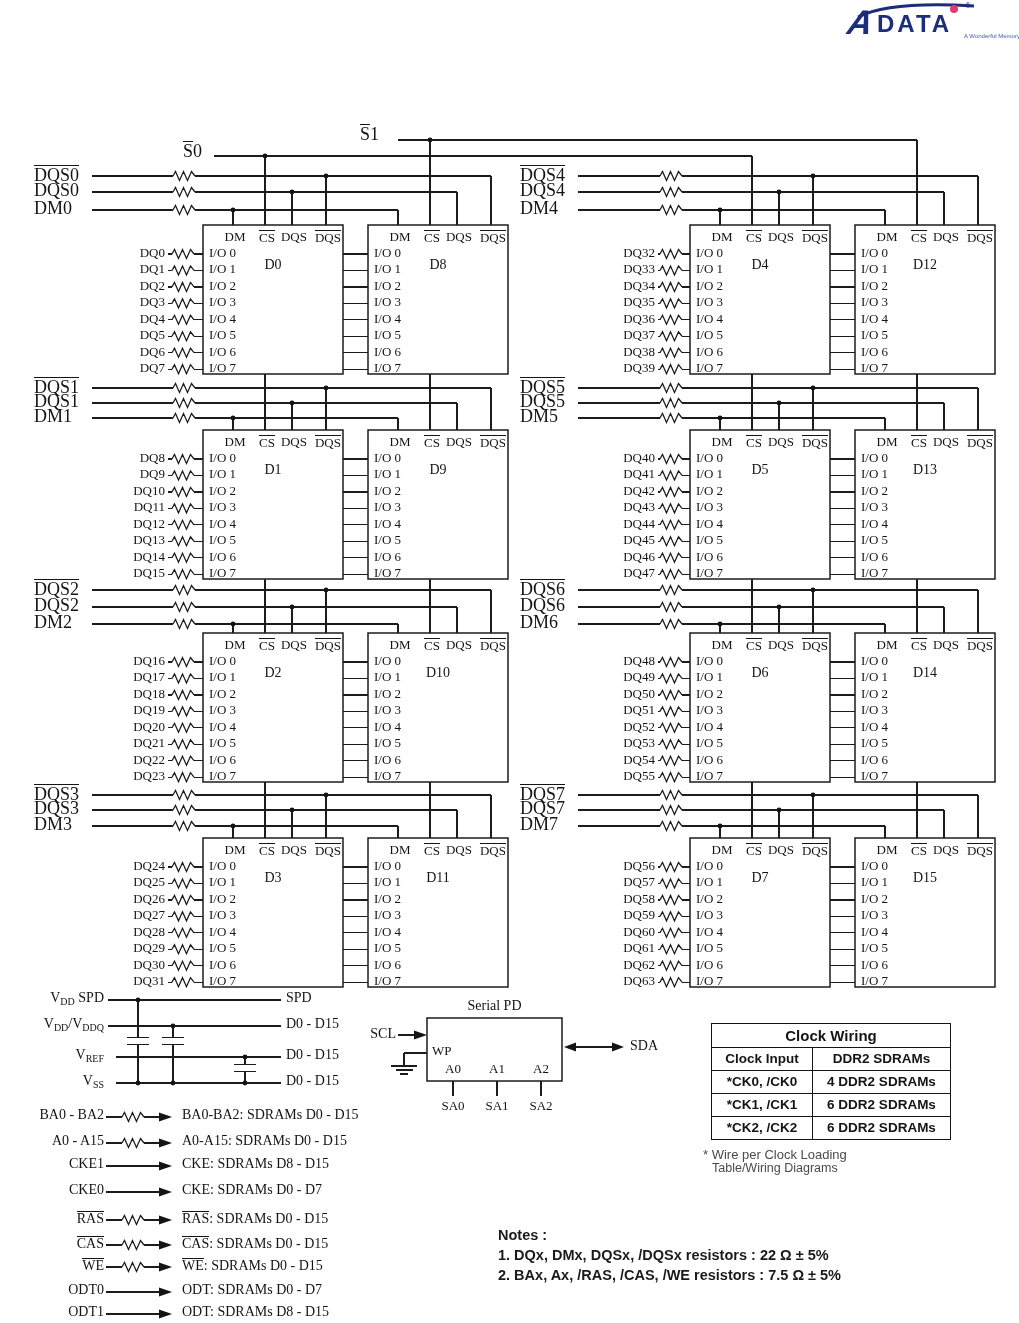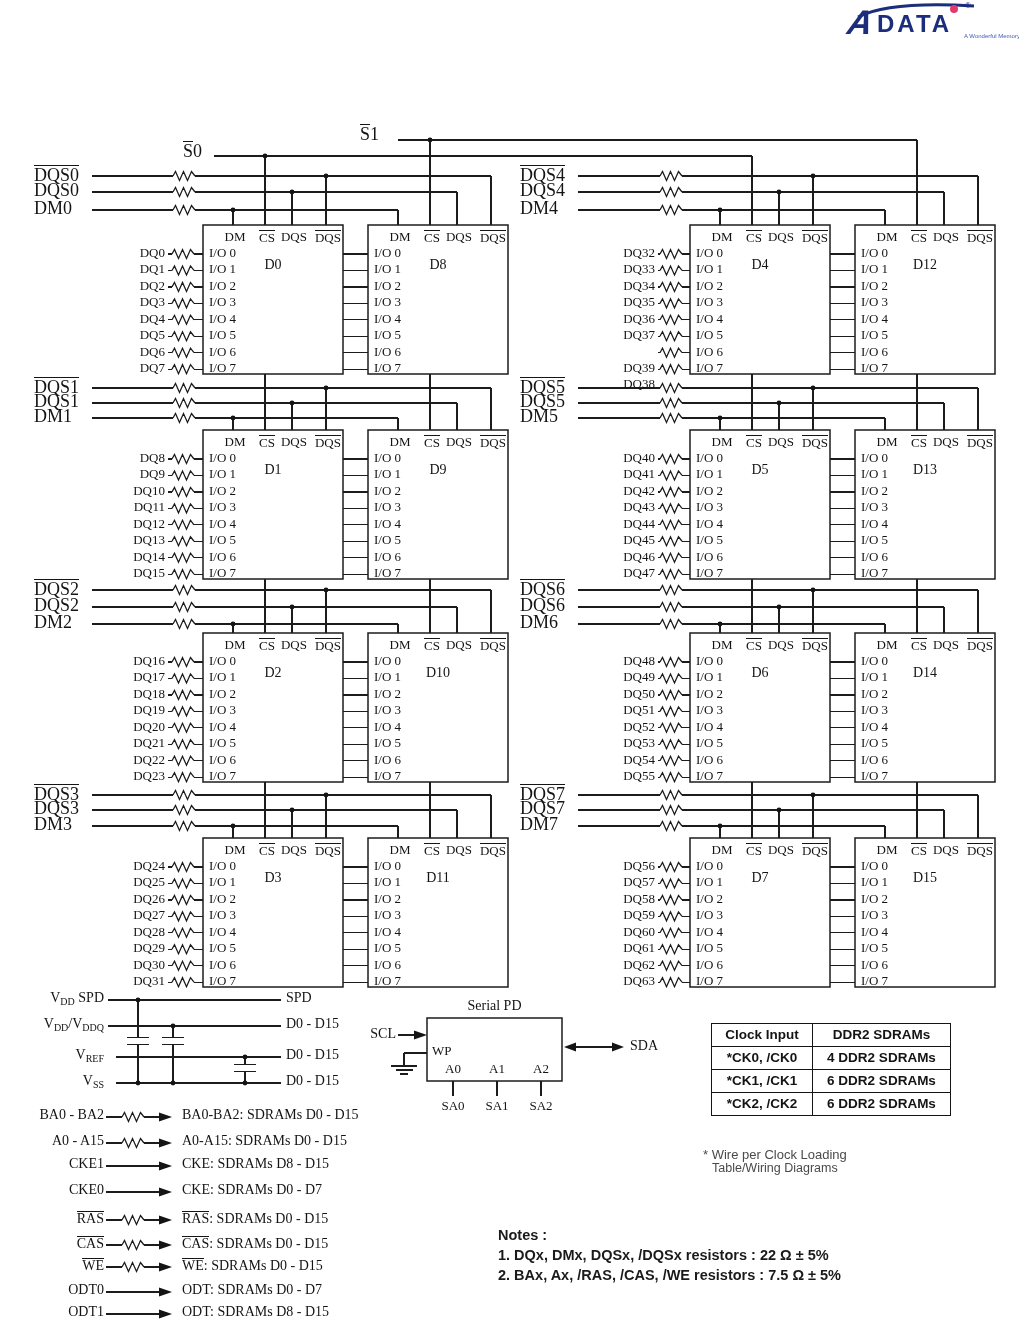--- a/index.html
+++ b/index.html
@@ -290,21 +290,21 @@
       <div class="ab ser f13" style="left: 861px; top: 311.8px;">I/O 4</div>
       <div class="ab ser f13" style="left: 861px; top: 328.25px;">I/O 5</div>
       <div class="ab ser f13" style="left: 861px; top: 344.7px;">I/O 6</div>
       <div class="ab ser f13" style="left: 861px; top: 361.15px;">I/O 7</div>
       <div class="ab ser f13 rt" style="left: 597px; top: 246px; width: 58px;">DQ32</div>
       <div class="ab ser f13 rt" style="left: 597px; top: 262.45px; width: 58px;">DQ33</div>
       <div class="ab ser f13 rt" style="left: 597px; top: 278.9px; width: 58px;">DQ34</div>
       <div class="ab ser f13 rt" style="left: 597px; top: 295.35px; width: 58px;">DQ35</div>
       <div class="ab ser f13 rt" style="left: 597px; top: 311.8px; width: 58px;">DQ36</div>
       <div class="ab ser f13 rt" style="left: 597px; top: 328.25px; width: 58px;">DQ37</div>
-      <div class="ab ser f13 rt" style="left: 597px; top: 344.7px; width: 58px; margin-top: 32px;">DQ38</div>
+      <div class="ab ser f13 rt" style="left: 597px; top: 344.7px; width: 58px;">DQ38</div>
       <div class="ab ser f13 rt" style="left: 597px; top: 361.15px; width: 58px;">DQ39</div>
       <div class="ab ser f18" style="left: 520px; top: 377px;"><span class="ol">DQS5</span></div>
       <div class="ab ser f18" style="left: 520px; top: 392px;">DQS5</div>
       <div class="ab ser f18" style="left: 520px; top: 407px;">DM5</div>
       <div class="ab ser f13 ctr" style="left: 702px; top: 435px; width: 40px;">DM</div>
       <div class="ab ser f13 ctr" style="left: 734px; top: 435px; width: 40px;"><span class="ol">CS</span></div>
       <div class="ab ser f13 ctr" style="left: 761px; top: 435px; width: 40px;">DQS</div>
       <div class="ab ser f13 ctr" style="left: 795px; top: 435px; width: 40px;"><span class="ol">DQS</span></div>
       <div class="ab ser f14 ctr" style="left: 728px; top: 463px; width: 64px;">D5</div>
       <div class="ab ser f13" style="left: 696px; top: 451px;">I/O 0</div>
@@ -455,20 +455,21 @@
       <path d="M2 14 Q 34 -2 118 3" fill="none" stroke="#1c2d7b" stroke-width="3"></path>
     </svg>
     <span id="logo-name" class="ab">DATA</span>
     <span id="logo-dot" class="ab"></span>
     <span id="logo-reg" class="ab">®</span>
     <span id="logo-tag" class="ab">A Wonderful Memory</span>
   </div>
 
   
   <div id="ctable" class="ab sans">
+    <div class="ct-title">Clock Wiring</div>
     <div class="ct-row">
       <div class="ct-c1">Clock Input</div>
       <div class="ct-c2">DDR2 SDRAMs</div>
     </div>
     <div class="ct-row">
       <div class="ct-c1">*CK0, /CK0</div>
       <div class="ct-c2">4 DDR2 SDRAMs</div>
     </div>
     <div class="ct-row">
       <div class="ct-c1">*CK1, /CK1</div>

